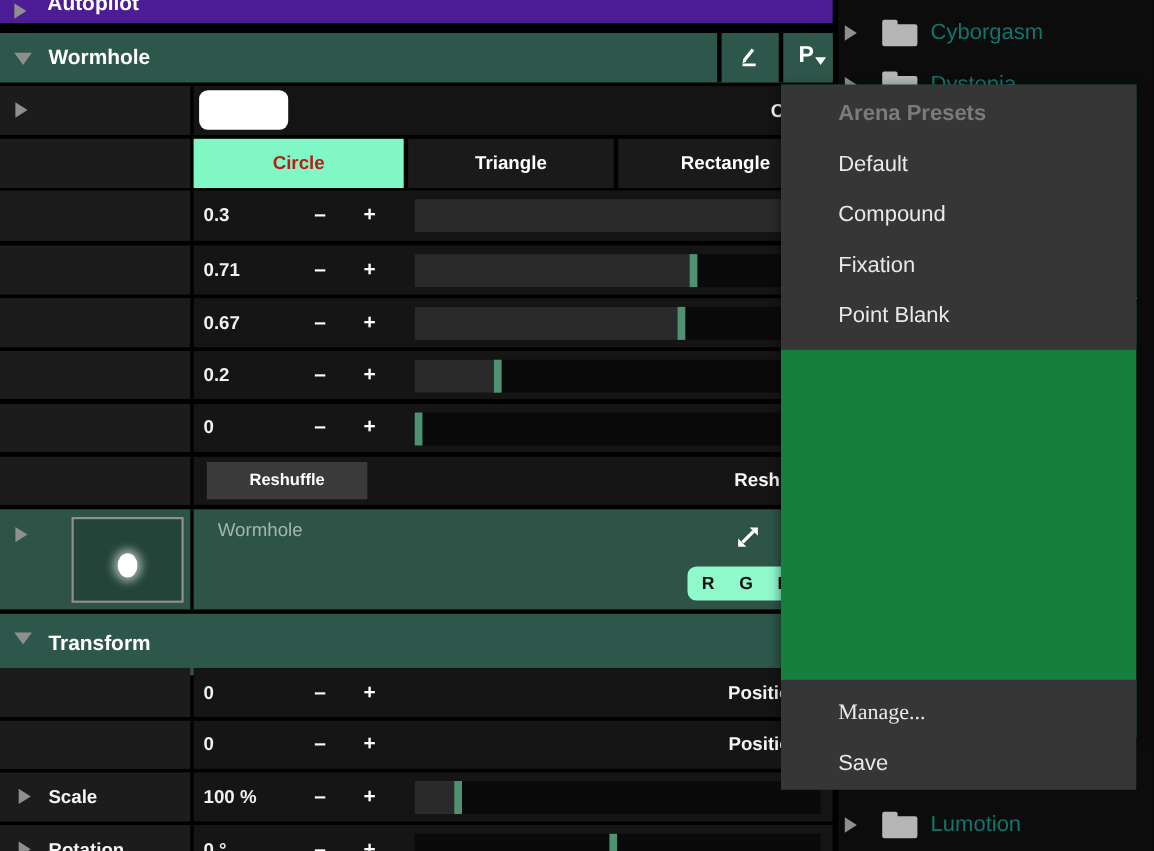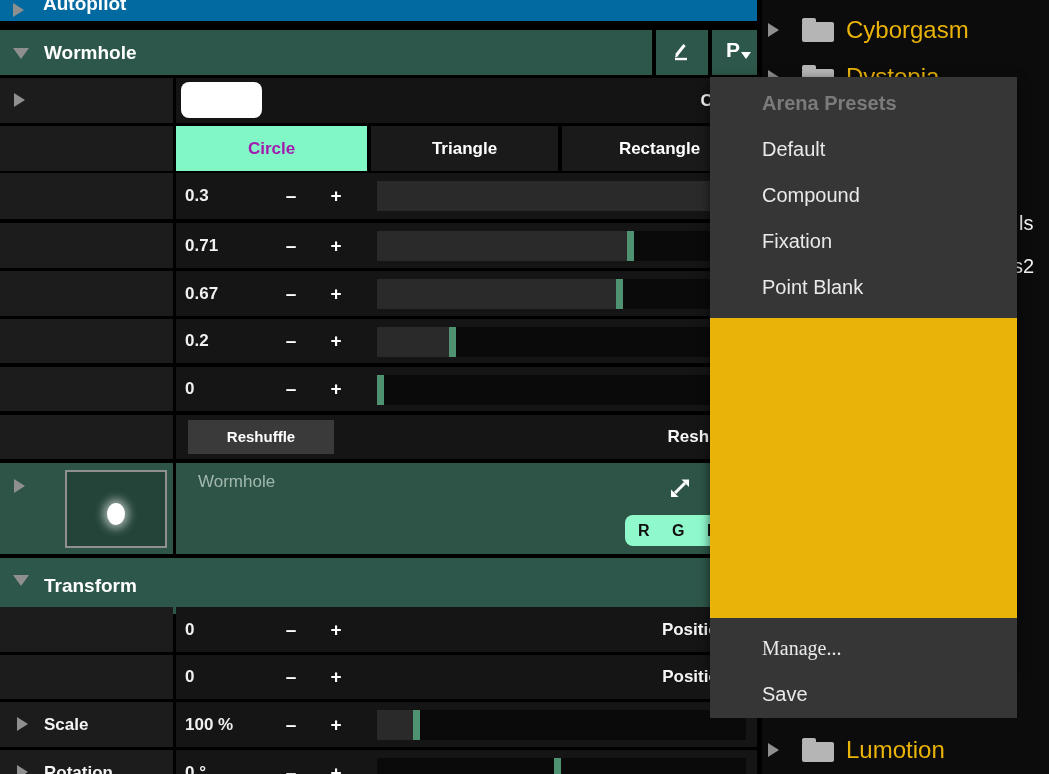--- a/index.html
+++ b/index.html
@@ -24,36 +24,36 @@
   .marker{position:absolute;top:0;bottom:0;width:7px;background:#4f9271;}
   .tri-r{width:0;height:0;border-top:7px solid transparent;border-bottom:7px solid transparent;
          border-left:11px solid #8f8f8f;}
   .tri-d{width:0;height:0;border-left:8px solid transparent;border-right:8px solid transparent;
          border-top:11px solid #8f8f8f;}
   .hdr-green{background:#2d574a;}
   .hdr-title{position:absolute;left:44px;top:50%;transform:translateY(-50%);
              font-size:19px;font-weight:700;color:#fff;}
   .shape-btn{position:absolute;top:0;bottom:0;background:#1a1a1a;color:#fff;
              font-size:17px;font-weight:700;display:flex;align-items:center;justify-content:center;cursor:pointer;}
-  .shape-sel{background:#80f7c4;color:#a21caf;text-align:center;}
+  .shape-sel{background:#80f7c4;color:#b91c1c;text-align:center;}
   .menu-section{position:absolute;left:0;right:0;background:#363636;}
   .menu-row{position:relative;height:46px;line-height:46px;padding-left:52px;
             font-size:20px;color:#e9e9e9;cursor:pointer;white-space:nowrap;}
   .menu-head{font-weight:700;color:#7b7b7b;cursor:default;}
   .folder-row{position:absolute;left:0;right:0;height:44px;}
   .folder-label{position:absolute;left:84px;top:50%;transform:translateY(-50%);
-                font-size:24px;color:#eab308;white-space:nowrap;}
+                font-size:20px;color:#0f766e;white-space:nowrap;}
   .clip-text{position:absolute;font-size:20px;color:#f2f2f2;white-space:nowrap;}
 </style>
 </head>
 <body>
 
 <div id="app">
 
-  <div class="row" style="top:0;height:21px;background:#0369a1;">
+  <div class="row" style="top:0;height:21px;background:#4c1d95;">
     <div class="tri-r abs" style="left:13px;top:3px;"></div>
     <div class="abs" style="left:43px;top:-7px;font-size:19px;font-weight:700;color:#fff;">Autopilot</div>
   </div>
 
   <div class="row hdr-green" style="top:30px;height:45px;">
     <div class="tri-d abs" style="left:13px;top:18px;"></div>
     <div class="hdr-title">Wormhole</div>
 
     <div class="abs hdr-green" style="left:652px;width:52px;top:0;bottom:0;border-left:4px solid #000;cursor:pointer;">
       <svg width="24" height="24" viewBox="0 0 24 24" style="position:absolute;left:14px;top:10px;">
@@ -254,22 +254,22 @@
     <div class="folder-row" style="top:728px;">
       <div class="tri-r abs" style="left:6px;top:15px;"></div>
       <svg width="36" height="32" viewBox="0 0 36 32" style="position:absolute;left:38px;top:6px;">
         <rect x="2" y="4" width="14" height="6" rx="2" fill="#b5b5b5"></rect>
         <rect x="2" y="8" width="32" height="20" rx="2" fill="#b5b5b5"></rect>
       </svg>
       <div class="folder-label">Lumotion</div>
     </div>
   </div>
 
-  <div class="abs" style="left:710px;top:77px;width:307px;height:594px;background:#eab308;z-index:50;
-              box-shadow:0 3px 10px rgba(0,0,0,.6);">
+  <div class="abs" style="left:710px;top:77px;width:307px;height:594px;background:#15803d;z-index:50;
+              box-shadow:0 3px 10px rgba(0,0,0,.6);padding-left:16px;">
 
     <div class="menu-section" style="top:0;height:241px;">
       <div class="menu-row menu-head" style="margin-top:3px;">Arena Presets</div>
       <div class="menu-row">Default</div>
       <div class="menu-row">Compound</div>
       <div class="menu-row">Fixation</div>
       <div class="menu-row">Point Blank</div>
     </div>
 
 

